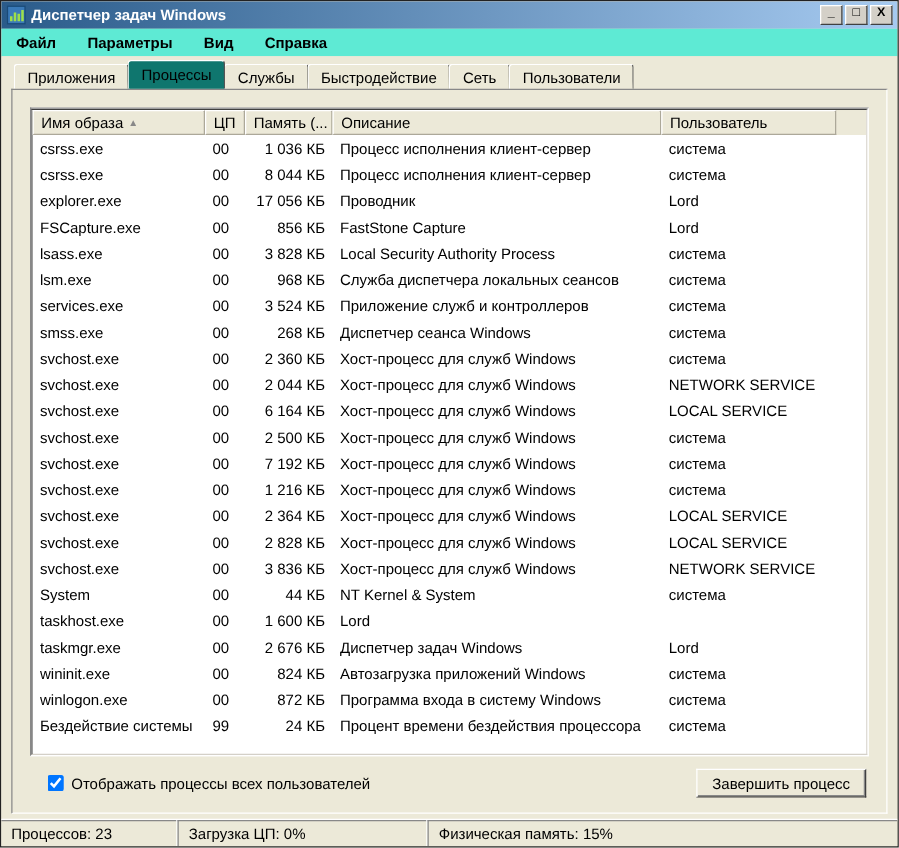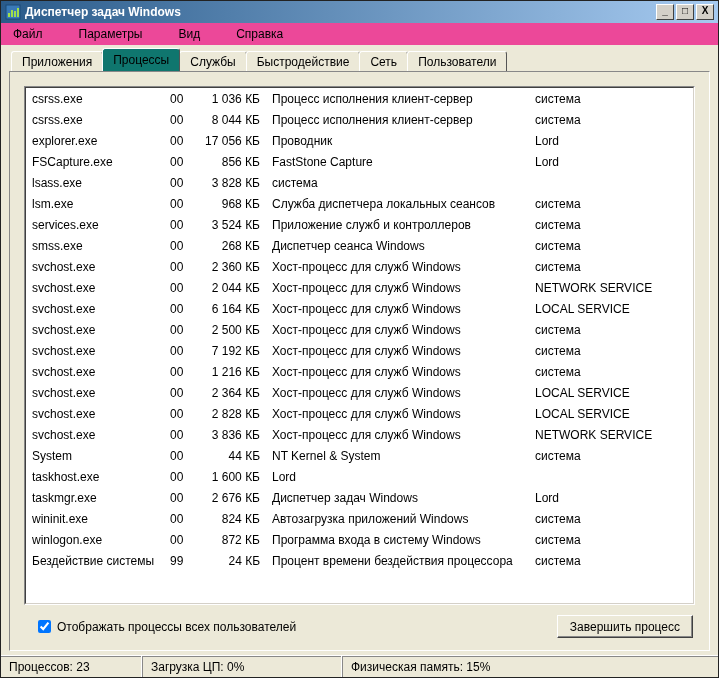--- a/index.html
+++ b/index.html
@@ -45,26 +45,27 @@
     line-height: 12px;
     text-align: center;
     color: #000;
     font-family: Arial;
     font-weight: bold;
     cursor: default;
   }
   
   .menubar {
     height: 22px;
-    background: #ec4899;
+    background: #5eead4;
     display: flex;
     align-items: center;
     padding: 0 4px;
-    gap: 20px;
-    font-size: 12px;
+    gap: 9px;
+    font-size: 12px;
+    font-weight: bold;
   }
   .menubar .menu-item { padding: 2px 8px; cursor: default; }
   
   .client {
     flex: 1;
     background: #ece9d8;
     padding: 4px 8px 4px 8px;
     display: flex;
     flex-direction: column;
   }
@@ -261,20 +262,27 @@
       <div class="tab">Приложения</div>
       <div class="tab active">Процессы</div>
       <div class="tab">Службы</div>
       <div class="tab">Быстродействие</div>
       <div class="tab">Сеть</div>
       <div class="tab">Пользователи</div>
     </div>
   <div class="panel">
     <div class="listview">
       <div class="listview-inner">
+        <div class="lv-header" id="lvheader">
+            <div class="lv-col c-name sort">Имя образа</div>
+            <div class="lv-col c-cpu">ЦП</div>
+            <div class="lv-col c-mem">Память (...</div>
+            <div class="lv-col c-desc">Описание</div>
+            <div class="lv-col c-user">Пользователь</div>
+          </div>
         <div class="lv-body" id="lvbody">
             <div class="lv-row">
               <div class="lv-cell c-name">csrss.exe</div>
               <div class="lv-cell c-cpu">00</div>
               <div class="lv-cell c-mem">1 036 КБ</div>
               <div class="lv-cell c-desc">Процесс исполнения клиент-сервер</div>
               <div class="lv-cell c-user">система</div>
             </div>
             <div class="lv-row">
               <div class="lv-cell c-name">csrss.exe</div>
@@ -294,20 +302,21 @@
               <div class="lv-cell c-name">FSCapture.exe</div>
               <div class="lv-cell c-cpu">00</div>
               <div class="lv-cell c-mem">856 КБ</div>
               <div class="lv-cell c-desc">FastStone Capture</div>
               <div class="lv-cell c-user">Lord</div>
             </div>
             <div class="lv-row">
               <div class="lv-cell c-name">lsass.exe</div>
               <div class="lv-cell c-cpu">00</div>
               <div class="lv-cell c-mem">3 828 КБ</div>
+              <div class="lv-cell c-desc">Local Security Authority Process</div>
               <div class="lv-cell c-user">система</div>
             </div>
             <div class="lv-row">
               <div class="lv-cell c-name">lsm.exe</div>
               <div class="lv-cell c-cpu">00</div>
               <div class="lv-cell c-mem">968 КБ</div>
               <div class="lv-cell c-desc">Служба диспетчера локальных сеансов</div>
               <div class="lv-cell c-user">система</div>
             </div>
             <div class="lv-row">

